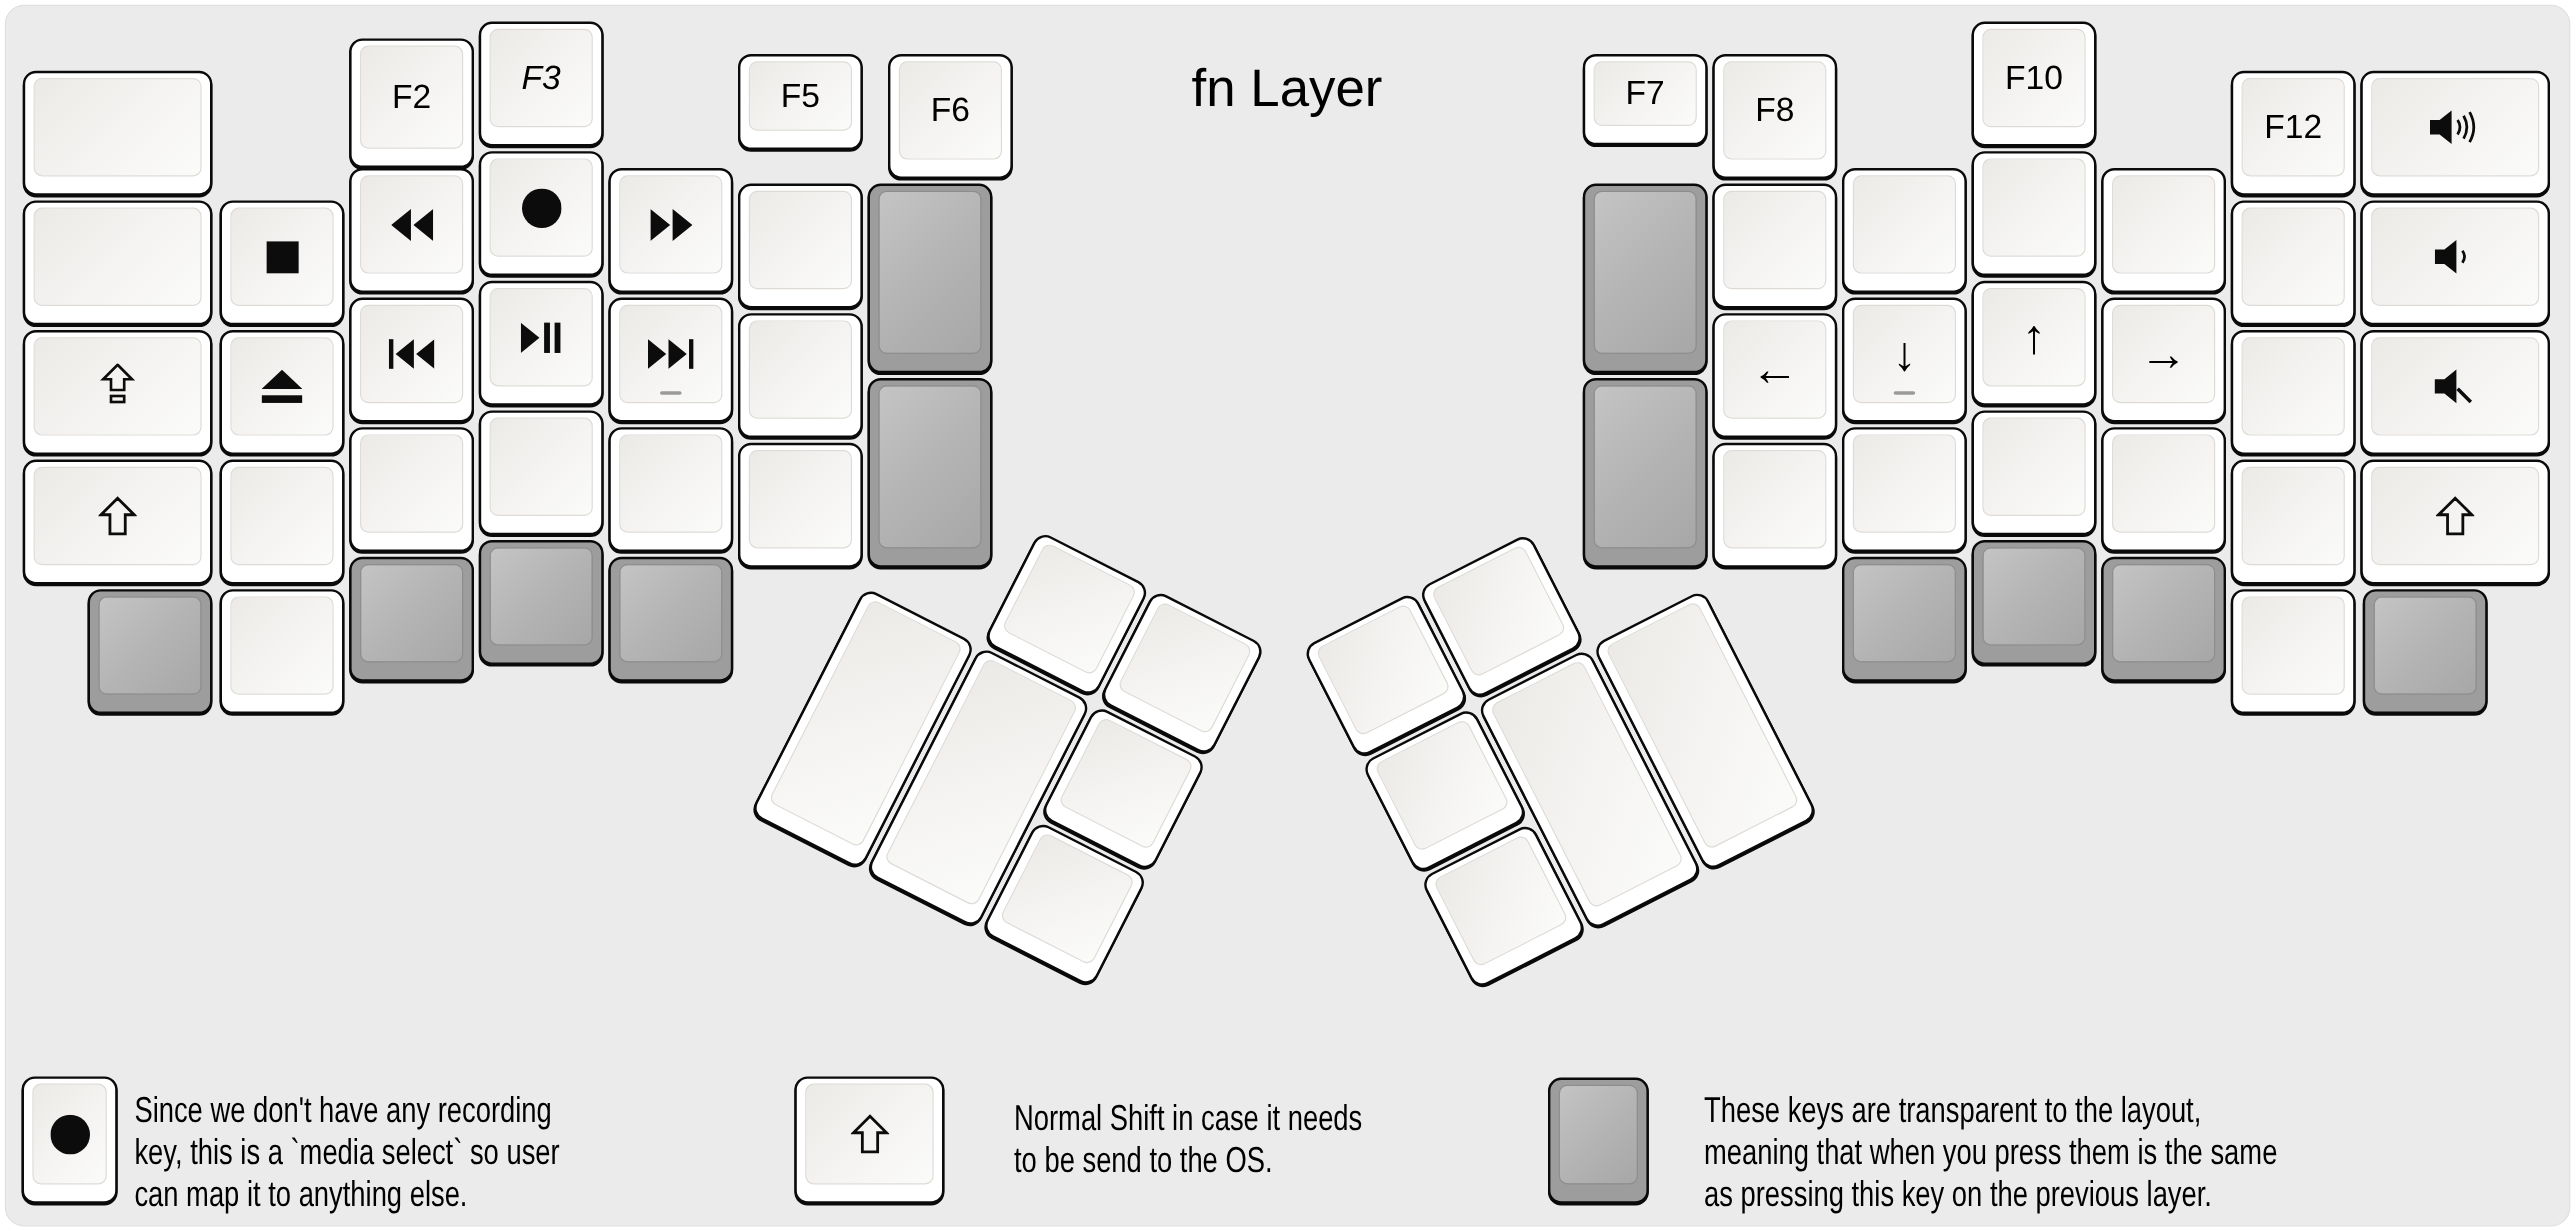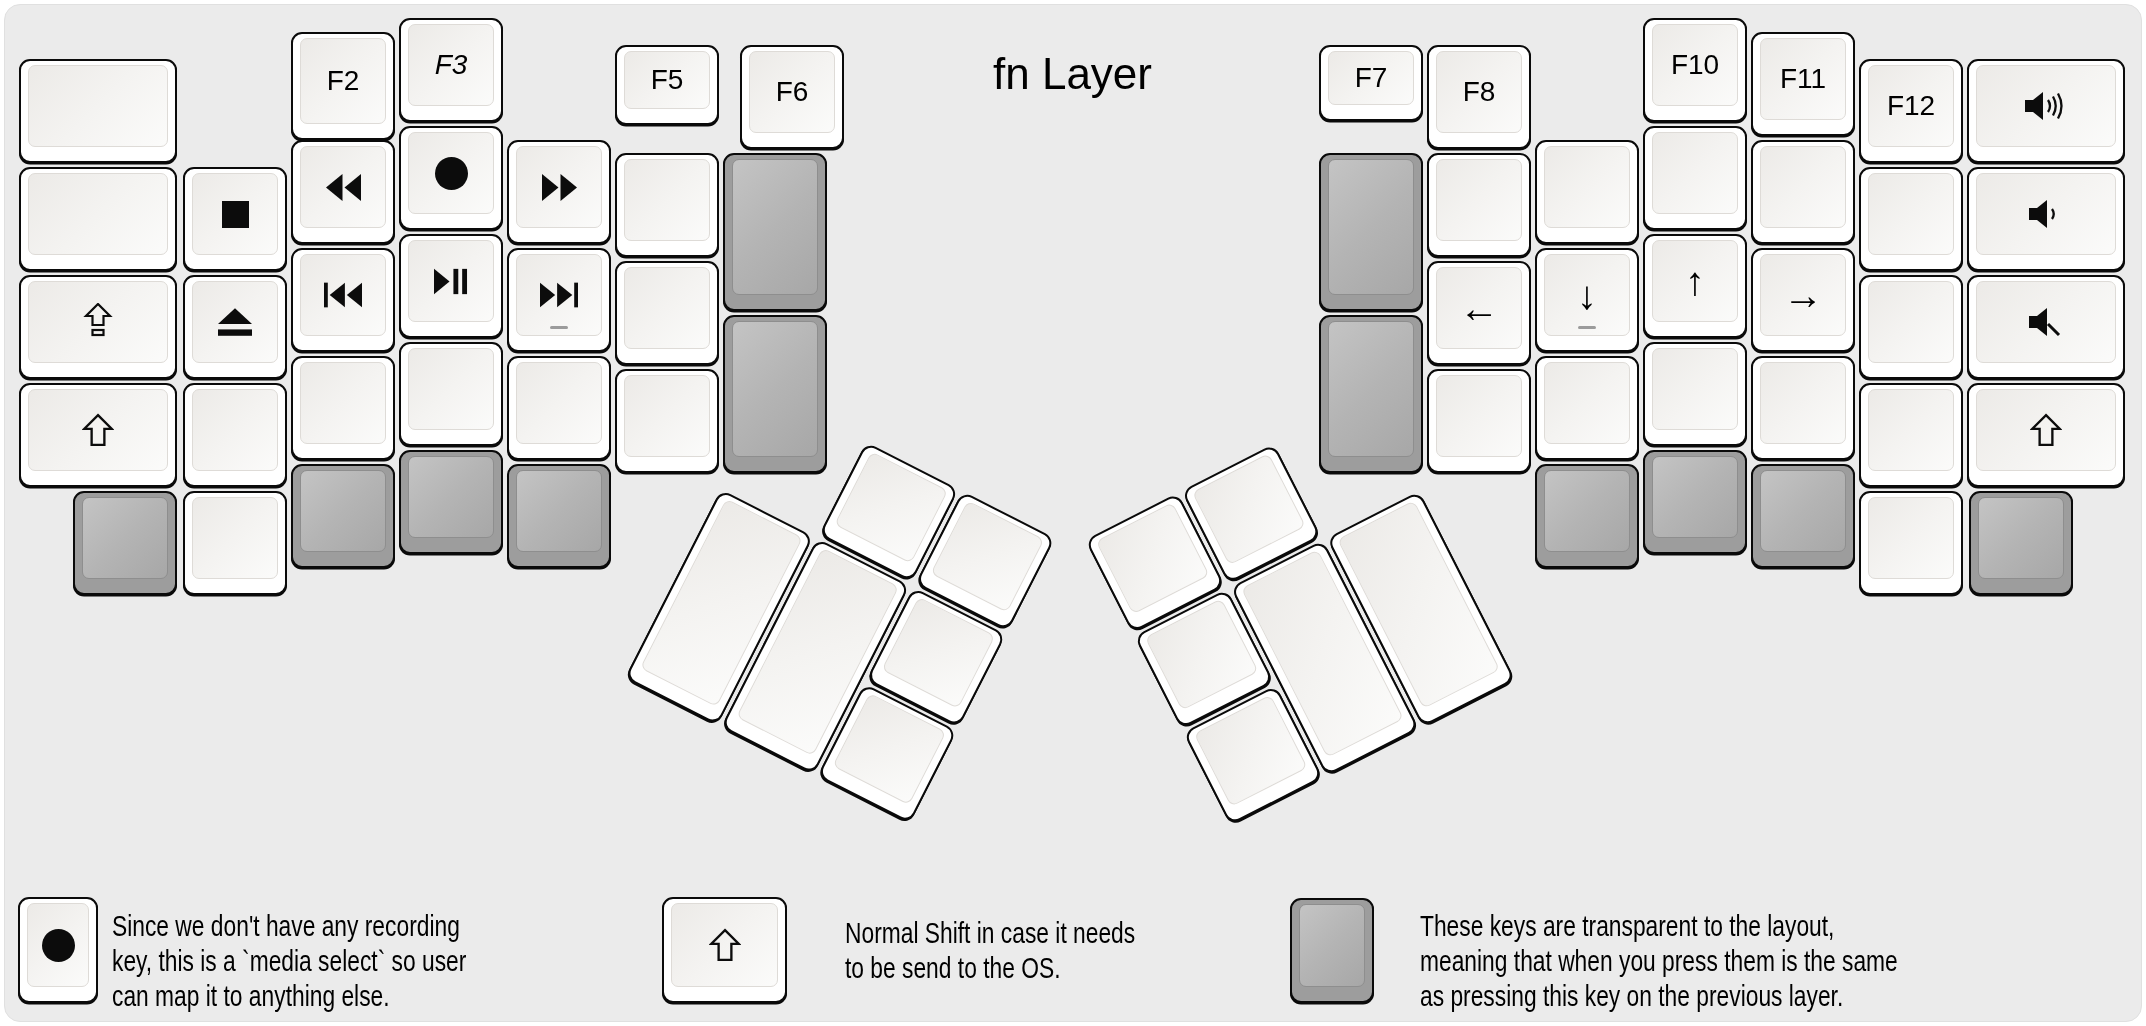--- a/index.html
+++ b/index.html
@@ -266,25 +266,20 @@
       <div class="keytop">
         <span class="klabel big">↑</span>
       </div>
     </div>
     <div class="key white" style="left: 1643px; top: 342px; width: 104px; height: 104px;">
       <div class="keytop"></div>
     </div>
     <div class="key gray" style="left: 1643px; top: 450px; width: 104px; height: 104px;">
       <div class="keytop"></div>
     </div>
-    <div class="key white" style="left: 1751px; top: 32px; width: 104px; height: 104px;">
-      <div class="keytop">
-        <span class="klabel">F11</span>
-      </div>
-    </div>
     <div class="key white" style="left: 1751px; top: 140px; width: 104px; height: 104px;">
       <div class="keytop"></div>
     </div>
     <div class="key white" style="left: 1751px; top: 248px; width: 104px; height: 104px;">
       <div class="keytop">
         <span class="klabel big">→</span>
       </div>
     </div>
     <div class="key white" style="left: 1751px; top: 356px; width: 104px; height: 104px;">
       <div class="keytop"></div>

